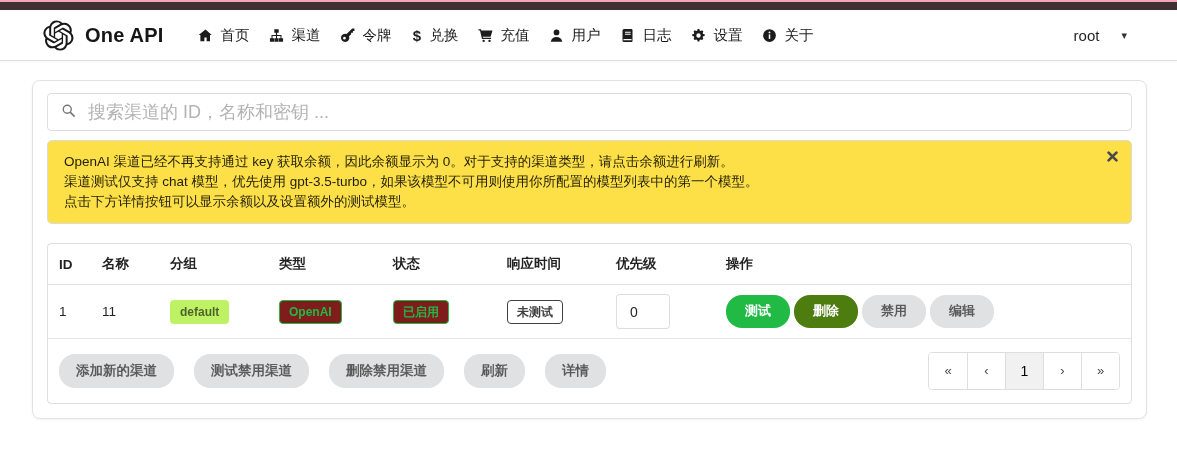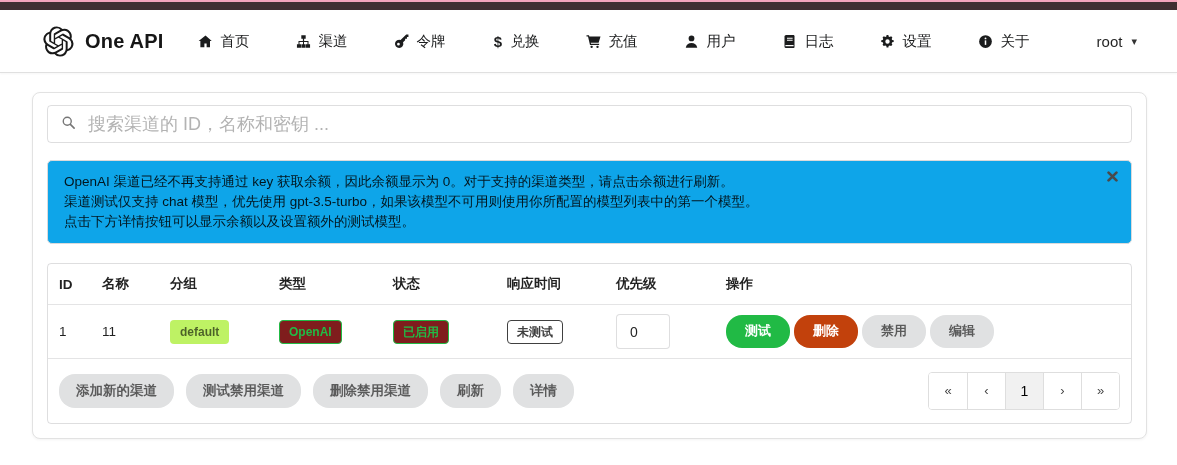--- a/index.html
+++ b/index.html
@@ -8,33 +8,33 @@
     width:1177px; height:465px; overflow:hidden; background:#fff;
     font-family:"Liberation Sans","DejaVu Sans",sans-serif;
     color:rgba(0,0,0,.87);
   }
   
   .topbar-accent { height:2px; background:#f3a4bc; }
   .topbar { height:8px; background:#402f32; }
 
   
   .navbar {
-    height:63px; display:flex; align-items:center;
-    padding:0 40px 0 43px; background:#fff;
+    height:51px; display:flex; align-items:center;
+    padding:0 50px 0 43px; background:#fff;
     border-bottom:1px solid #e0e0e0;
     box-shadow:0 1px 2px rgba(0,0,0,.04);
   }
   .brand { display:flex; align-items:center; gap:11px; cursor:pointer; }
   .brand svg { width:31px; height:31px; display:block; }
   .brand-name { font-size:20px; font-weight:bold; color:#161616; letter-spacing:.2px; }
-  .nav { display:flex; align-items:center; margin-left:35px; gap:47px; }
+  .nav { display:flex; align-items:center; margin-left:35px; gap:20px; }
   .nav-item { display:flex; align-items:center; gap:7px; font-size:14.5px; color:#1b1c1d; cursor:pointer; white-space:nowrap; }
   .nav-item svg { width:15px; height:15px; display:block; color:#1b1c1d; }
   .dollar-glyph { font-weight:bold; font-size:15px; line-height:15px; width:11px; text-align:center; }
-  .user-menu { margin-left:auto; display:flex; align-items:center; gap:9px; font-size:15px; cursor:pointer; }
+  .user-menu { margin-left:auto; display:flex; align-items:center; gap:22px; font-size:15px; cursor:pointer; }
   .caret-down { font-size:11px; color:#333; line-height:1; }
 
   
   .card {
     margin:19px 30px 0 32px; width:1115px;
     border:1px solid #e2e2e2; border-radius:8px;
     box-shadow:0 1px 3px rgba(0,0,0,.05);
     padding:12px 14px 14px;
     background:#fff;
   }
@@ -47,22 +47,22 @@
   }
   .search-box svg { width:15px; height:15px; color:#767676; flex:none; }
   .search-input {
     border:none; outline:none; flex:1; height:100%;
     font-size:18px; padding-left:12px; font-family:inherit; color:rgba(0,0,0,.87);
     background:transparent;
   }
   .search-input::placeholder { color:#b3b3b3; }
 
   .notice {
-    position:relative; margin-top:17px;
-    background:#0ea5e9; border:1px solid #dadadb; border-radius:5px;
+    position:relative; margin-top:9px;
+    background:#fde047; border:1px solid #dadadb; border-radius:5px;
     padding:11px 44px 11px 16px;
     font-size:13.5px; line-height:20px; color:rgba(0,0,0,.87);
   }
   .notice p { margin:0; }
   .notice-close { position:absolute; top:10px; right:13px; cursor:pointer; color:#4a4a4a; }
   .notice-close svg { width:11px; height:11px; display:block; }
 
   .table-wrap { margin-top:19px; border:1px solid rgba(34,36,38,.15); border-radius:4px; overflow:hidden; }
   table { width:100%; border-collapse:collapse; table-layout:fixed; }
   th { text-align:left; font-size:13.5px; font-weight:bold; padding:11px; color:rgba(0,0,0,.87); }
@@ -80,25 +80,25 @@
     padding-left:13px; font-size:14px; outline:none; font-family:inherit; color:rgba(0,0,0,.87);
   }
 
   .btn {
     display:inline-block; border:none; border-radius:16px;
     background:#e0e1e2; color:rgba(0,0,0,.6);
     font-weight:bold; font-size:13.5px; padding:9px 17px;
     cursor:pointer; font-family:inherit; line-height:1.15; white-space:nowrap;
   }
   .btn.green { background:#21ba45; color:#fff; }
-  .btn.red   { background:#c2410c; color:#fff; }
+  .btn.red   { background:#4d7c0f; color:#fff; }
   .row-actions { display:flex; gap:4px; }
   .row-actions .btn { padding:9px 19px; font-size:13px; }
 
-  .table-footer { display:flex; align-items:center; gap:12px; padding:13px 11px; border-top:1px solid rgba(34,36,38,.12); }
+  .table-footer { display:flex; align-items:center; gap:20px; padding:13px 11px; border-top:1px solid rgba(34,36,38,.12); }
   .pagination { margin-left:auto; display:flex; border:1px solid #dedede; border-radius:4px; overflow:hidden; background:#fff; }
   .page-cell {
     width:38px; height:36px; line-height:36px; text-align:center;
     font-size:13px; color:rgba(0,0,0,.75); border-left:1px solid #dedede;
     cursor:pointer; background:#fff;
   }
   .page-cell:first-child { border-left:none; }
   .page-cell.active { background:#f1f1f1; color:#000; font-size:14px; }
 </style>
 </head>

